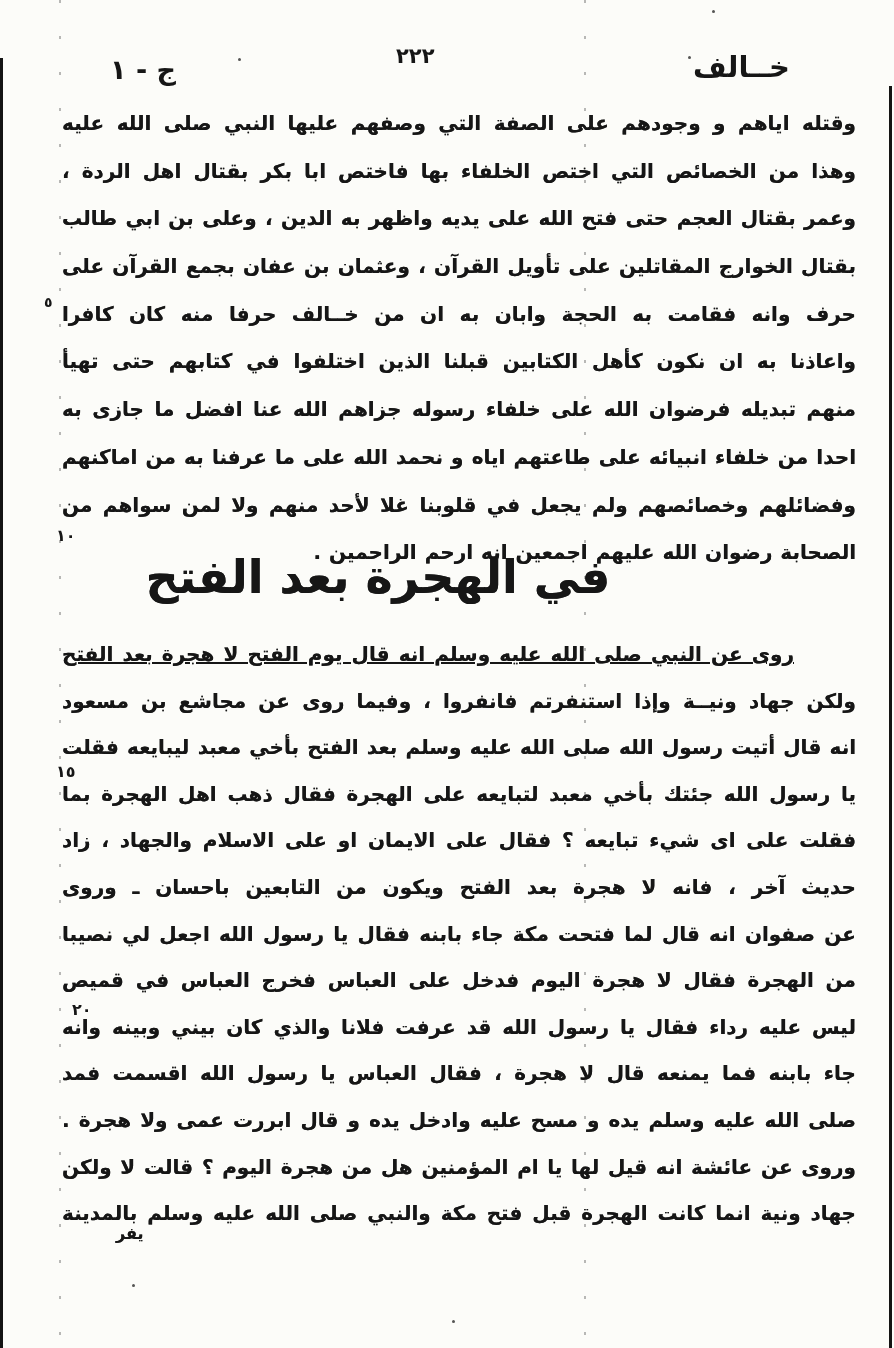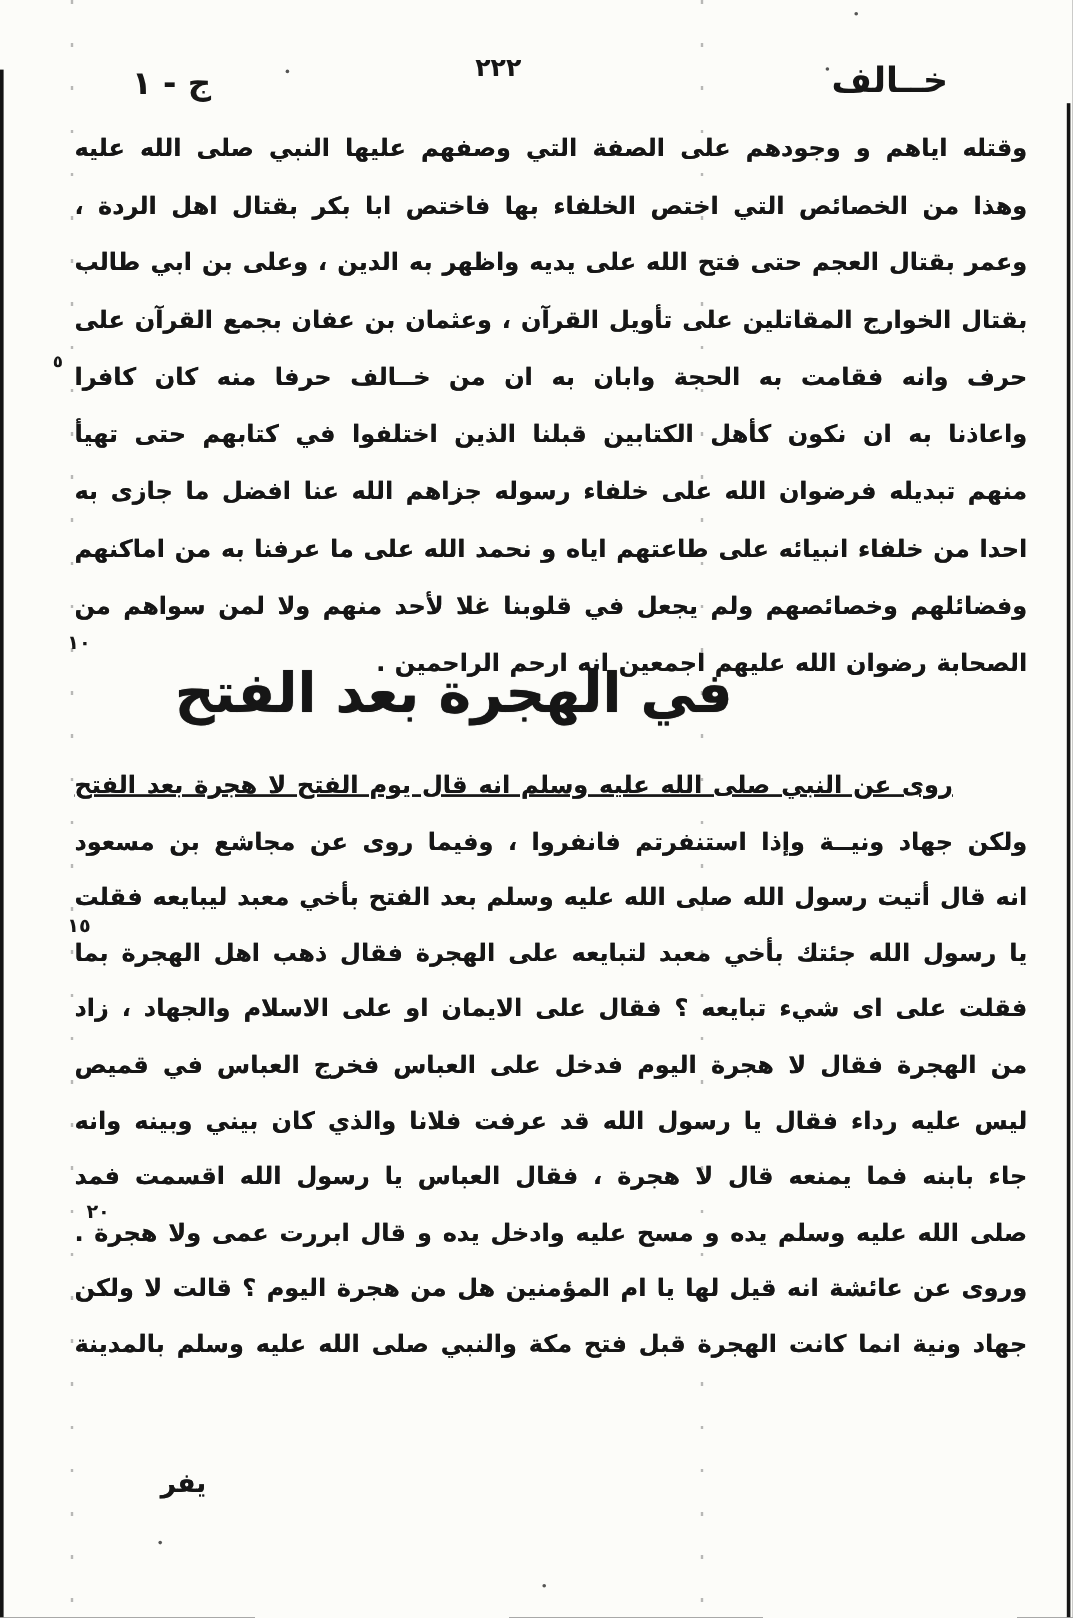--- a/index.html
+++ b/index.html
@@ -51,23 +51,22 @@
   .line.indent{padding-right:62px;text-decoration:underline;}
 
   .heading{
     position:absolute;top:550px;left:0;width:756px;margin:0;
     text-align:center;direction:rtl;
     font-size:46px;font-weight:bold;
     text-shadow:0 0 .6px rgba(10,10,10,.8);
   }
   .catchword{
     position:absolute;top:1224px;left:116px;
-    font-size:22px;font-weight:bold;direction:rtl;
+    font-size:16px;font-weight:bold;direction:rtl;
     text-shadow:0 0 .5px rgba(10,10,10,.75);
-    margin-left:18px;
   }
 </style>
 </head>
 <body>
 
 <div class="page">
 
   <div class="edge-line edge-left"></div>
   <div class="edge-line edge-right"></div>
   <div class="scanline scanline-a"></div>
@@ -103,20 +102,22 @@
   </div>
 
   <h1 class="heading">في الهجرة بعد الفتح</h1>
 
   <div class="textblock tb2">
     <div class="line indent">روى عن النبي صلى الله عليه وسلم انه قال يوم الفتح لا هجرة بعد الفتح</div>
     <div class="line">ولكن جهاد ونيــة وإذا استنفرتم فانفروا ، وفيما روى عن مجاشع بن مسعود</div>
     <div class="line">انه قال أتيت رسول الله صلى الله عليه وسلم بعد الفتح بأخي معبد ليبايعه فقلت</div>
     <div class="line">يا رسول الله جئتك بأخي معبد لتبايعه على الهجرة فقال ذهب اهل الهجرة بما فيها</div>
     <div class="line">فقلت على اى شيء تبايعه ؟ فقال على الايمان او على الاسلام والجهاد ، زاد في</div>
+    <div class="line">حديث آخر ، فانه لا هجرة بعد الفتح ويكون من التابعين باحسان ـ وروى</div>
+    <div class="line">عن صفوان انه قال لما فتحت مكة جاء بابنه فقال يا رسول الله اجعل لي نصيبا</div>
     <div class="line">من الهجرة فقال لا هجرة اليوم فدخل على العباس فخرج العباس في قميص</div>
     <div class="line">ليس عليه رداء فقال يا رسول الله قد عرفت فلانا والذي كان بيني وبينه وانه</div>
     <div class="line">جاء بابنه فما يمنعه قال لا هجرة ، فقال العباس يا رسول الله اقسمت فمد رسول الله</div>
     <div class="line">صلى الله عليه وسلم يده و مسح عليه وادخل يده و قال ابررت عمى ولا هجرة .</div>
     <div class="line">وروى عن عائشة انه قيل لها يا ام المؤمنين هل من هجرة اليوم ؟ قالت لا ولكن</div>
     <div class="line">جهاد ونية انما كانت الهجرة قبل فتح مكة والنبي صلى الله عليه وسلم بالمدينة</div>
   </div>
 
   <div class="catchword">يفر</div>
 

